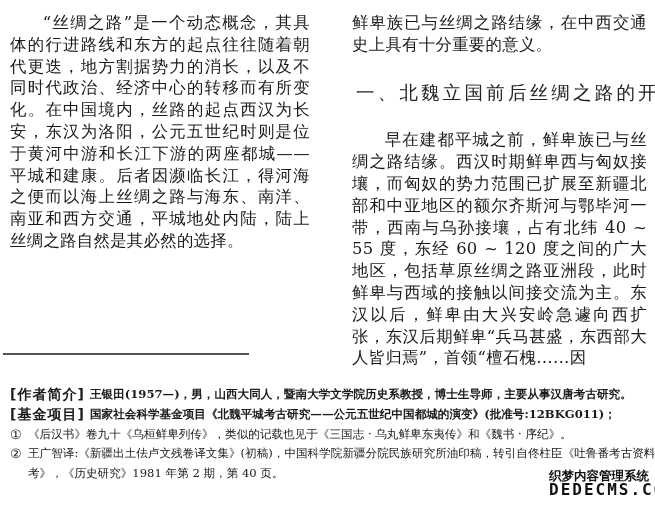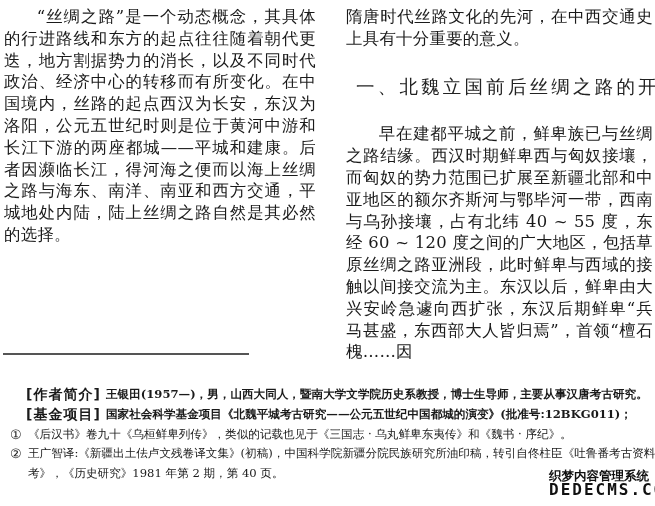--- a/index.html
+++ b/index.html
@@ -9,38 +9,38 @@
     color: #1a1a1a;
   }
   .col {
     position: absolute; top: 6px;
     font-size: 16.4px; line-height: 21.8px;
     letter-spacing: 0.3px;
     text-align: justify;
   }
   .col-left { left: 4px; width: 312px; }
   .col-right { left: 346px; width: 307px; }
-  .para { margin: 0; text-indent: 0; }
+  .para { margin: 6px; text-indent: 0; }
   .para.indent { text-indent: 2em; }
   .section-heading {
     margin: 26px 0 26px 10px;
     font-size: 18.5px; letter-spacing: 3.2px;
     font-family: "DejaVu Sans", "Liberation Sans", sans-serif;
     font-weight: normal; color: #222;
     white-space: nowrap;
   }
   .divider {
     position: absolute; left: 3px; top: 353px; width: 246px; height: 1.5px;
     background: #555;
   }
   .notes {
     position: absolute; left: 10px; top: 385px; width: 645px;
     font-size: 11.6px; line-height: 19.8px; color: #1a1a1a;
   }
-  .note-row { display: flex; white-space: nowrap; margin-left: 16px; }
+  .note-row { display: flex; white-space: nowrap; }
   .note-label {
     width: 80px; flex: none;
     font-family: "DejaVu Sans", "Liberation Sans", sans-serif;
     font-weight: bold; font-size: 14px; letter-spacing: 1px;
   }
   .note-text { white-space: nowrap; font-weight: bold; }
   .note-cont { padding-left: 80px; white-space: nowrap; }
   .fn-row { display: flex; white-space: nowrap; font-size: 11.6px; }
   .fn-mark { width: 18px; flex: none; font-size: 13px; }
   .fn-cont { padding-left: 18px; white-space: nowrap; }
@@ -62,21 +62,21 @@
   }
 </style>
 </head>
 <body>
 
 <div class="col col-left">
   <p class="para indent">“丝绸之路”是一个动态概念，其具体的行进路线和东方的起点往往随着朝代更迭，地方割据势力的消长，以及不同时代政治、经济中心的转移而有所变化。在中国境内，丝路的起点西汉为长安，东汉为洛阳，公元五世纪时则是位于黄河中游和长江下游的两座都城——平城和建康。后者因濒临长江，得河海之便而以海上丝绸之路与海东、南洋、南亚和西方交通，平城地处内陆，陆上丝绸之路自然是其必然的选择。</p>
 </div>
 
 <div class="col col-right">
-  <p class="para">隋唐时代丝路文化的先河，在中西交通史上具有十分重要的意义。</p>
+  <p class="para">鲜卑族已与丝绸之路结缘，在中西交通史上具有十分重要的意义。</p>
   <h2 class="section-heading">一、北魏立国前后丝绸之路的开拓</h2>
   <p class="para indent">早在建都平城之前，鲜卑族已与丝绸之路结缘。西汉时期鲜卑西与匈奴接壤，而匈奴的势力范围已扩展至新疆北部和中亚地区的额尔齐斯河与鄂毕河一带，西南与乌孙接壤，占有北纬 40 ~ 55 度，东经 60 ~ 120 度之间的广大地区，包括草原丝绸之路亚洲段，此时鲜卑与西域的接触以间接交流为主。东汉以后，鲜卑由大兴安岭急遽向西扩张，东汉后期鲜卑“兵马甚盛，东西部大人皆归焉”，首领“檀石槐……因</p>
 </div>
 
 <div class="divider"></div>
 
 <div class="notes">
   <div class="note-row">
     <span class="note-label">[作者简介]</span>
     <span class="note-text">王银田(1957—)，男，山西大同人，暨南大学文学院历史系教授，博士生导师，主要从事汉唐考古研究。</span>

